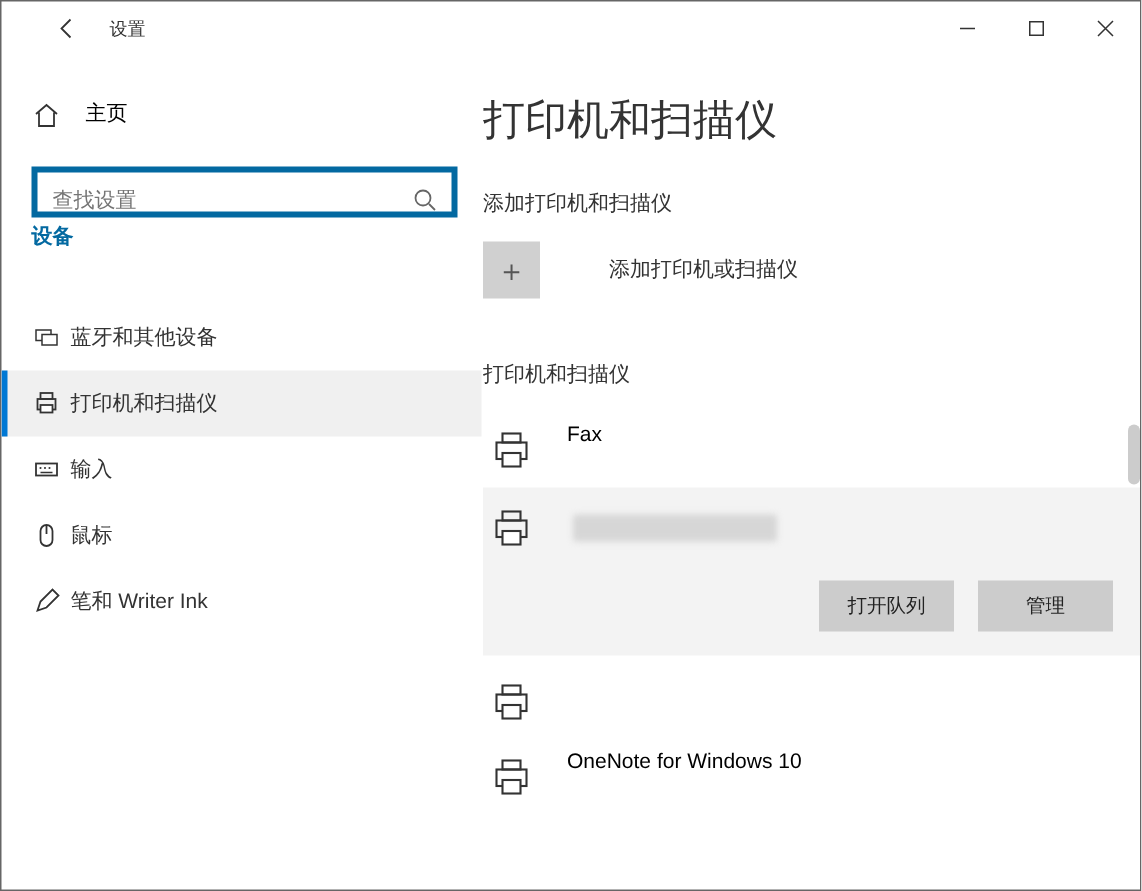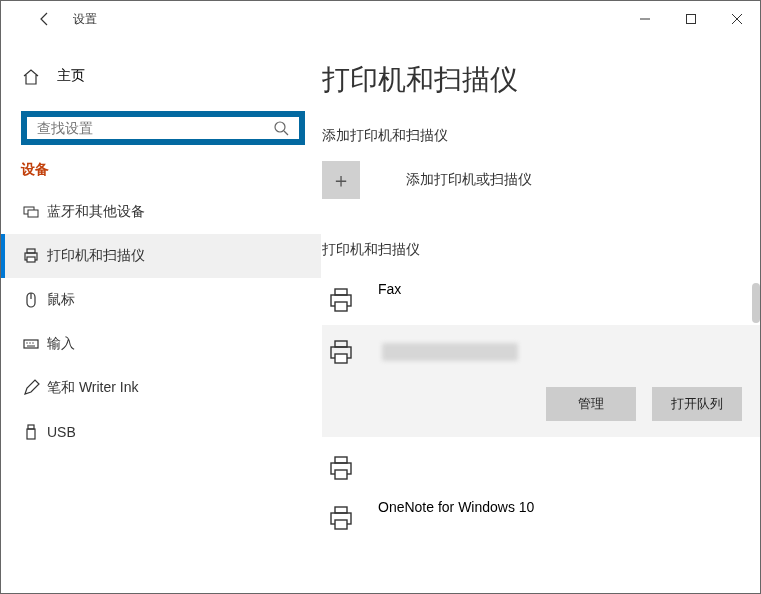--- a/index.html
+++ b/index.html
@@ -10,25 +10,25 @@
     .back-btn { width: 40px; height: 36px; display: flex; align-items: center; justify-content: center; cursor: pointer; }
     .title-text { font-size: 12px; margin-left: 8px; color: #333; }
     .window-controls { margin-left: auto; display: flex; }
     .win-ctrl { width: 46px; height: 36px; display: flex; align-items: center; justify-content: center; cursor: pointer; font-size: 14px; }
 
     .content { display: flex; height: calc(100% - 36px); }
     
     .sidebar { width: 320px; padding: 24px 0 0 20px; }
     .home-row { display: flex; align-items: flex-start; gap: 16px; padding: 6px 0; margin-bottom: 18px; cursor: pointer; font-size: 14px; }
     
-    .search-box { width: 284px; height: 34px; border: 6px solid #0369a1; display: flex; align-items: center; padding: 0 10px; margin-bottom: 16px; }
+    .search-box { width: 284px; height: 34px; border: 4px solid #0369a1; display: flex; align-items: flex-end; padding: 0 10px; margin-bottom: 4px; }
     .search-input { flex: 1; border: none; outline: none; font-size: 14px; color: #666; background: transparent; }
     .search-icon { color: #666; font-size: 14px; }
     
-    .category-label { font-size: 14px; font-weight: 600; color: #c2410c; margin-bottom: 11px; }
+    .category-label { font-size: 14px; font-weight: 600; color: #0369a1; margin-bottom: 36px; }
     
     .nav-item { display: flex; align-items: center; gap: 6px; height: 44px; padding-left: 0; cursor: pointer; font-size: 14px; color: #333; margin-left: -20px; padding-left: 20px; position: relative; }
     .nav-item.active::before { content: ''; position: absolute; left: 0; top: 0; bottom: 0; width: 4px; background: #0078d4; }
     .nav-item.active { background: #f0f0f0; }
     .nav-ico { width: 20px; height: 20px; display: flex; align-items: center; justify-content: center; }
     
     .main { flex: 1; padding: 24px 0 0 0; border-left: 1px solid transparent; overflow-y: auto; position: relative; }
     .main h1 { font-size: 28px; font-weight: 400; color: #333; margin-bottom: 28px; padding-left: 0; }
     .main h2 { font-size: 14px; font-weight: 400; color: #333; margin-bottom: 16px; }
     
@@ -121,59 +121,50 @@
               <rect x="5" y="2" width="8" height="4" stroke="#333" stroke-width="1.2" fill="none"></rect>
               <rect x="5" y="10" width="8" height="5" stroke="#333" stroke-width="1.2" fill="#fff"></rect>
             </svg>
         </span>
         <span>打印机和扫描仪</span>
       </div>
 
       <div class="nav-item">
         <span class="nav-ico">
           <svg width="18" height="18" viewBox="0 0 18 18">
-              <rect x="5" y="2" width="8" height="14" rx="4" stroke="#333" stroke-width="1.2" fill="none"></rect>
-              <line x1="9" y1="2" x2="9" y2="8" stroke="#333" stroke-width="1.2"></line>
-            </svg>
-        </span>
-        <span>鼠标</span>
-      </div>
-
-      <div class="nav-item">
-        <span class="nav-ico">
-          <svg width="18" height="18" viewBox="0 0 18 18">
               <rect x="2" y="5" width="14" height="8" stroke="#333" stroke-width="1.2" fill="none"></rect>
               <circle cx="5" cy="8" r="0.7" fill="#333"></circle>
               <circle cx="8" cy="8" r="0.7" fill="#333"></circle>
               <circle cx="11" cy="8" r="0.7" fill="#333"></circle>
               <line x1="5" y1="11" x2="13" y2="11" stroke="#333" stroke-width="1"></line>
             </svg>
         </span>
         <span>输入</span>
       </div>
 
       <div class="nav-item">
         <span class="nav-ico">
           <svg width="18" height="18" viewBox="0 0 18 18">
+              <rect x="5" y="2" width="8" height="14" rx="4" stroke="#333" stroke-width="1.2" fill="none"></rect>
+              <line x1="9" y1="2" x2="9" y2="8" stroke="#333" stroke-width="1.2"></line>
+            </svg>
+        </span>
+        <span>鼠标</span>
+      </div>
+
+      <div class="nav-item">
+        <span class="nav-ico">
+          <svg width="18" height="18" viewBox="0 0 18 18">
               <path d="M3 15 L5 9 L13 1 L17 5 L9 13 Z" stroke="#333" stroke-width="1.2" fill="none"></path>
             </svg>
         </span>
         <span>笔和 Writer Ink</span>
       </div>
 
 
-      <div class="nav-item">
-        <span class="nav-ico">
-          <svg width="18" height="18" viewBox="0 0 18 18">
-              <rect x="6" y="2" width="6" height="4" stroke="#333" stroke-width="1.2" fill="none"></rect>
-              <rect x="5" y="6" width="8" height="10" stroke="#333" stroke-width="1.2" fill="none"></rect>
-            </svg>
-        </span>
-        <span>USB</span>
-      </div>
     </div>
 
     <div class="main">
       <div class="scrollbar-hint"></div>
 
       <h1>打印机和扫描仪</h1>
 
       <h2>添加打印机和扫描仪</h2>
 
       <div class="add-row">
@@ -199,22 +190,22 @@
           <span class="device-icon">
             <svg width="28" height="28" viewBox="0 0 28 28">
                 <rect x="4" y="9" width="20" height="11" stroke="#333" stroke-width="1.4" fill="none"></rect>
                 <rect x="8" y="3" width="12" height="6" stroke="#333" stroke-width="1.4" fill="none"></rect>
                 <rect x="8" y="16" width="12" height="9" stroke="#333" stroke-width="1.4" fill="#fff"></rect>
               </svg>
           </span>
           <span class="blurred-name"></span>
         </div>
         <div class="action-row">
+          <button class="action-btn">打开队列</button>
           <button class="action-btn">管理</button>
-          <button class="action-btn">打开队列</button>
         </div>
 
       </div>
 
       <div class="device-row" style="margin-top:6px;">
         <span class="device-icon">
           <svg width="28" height="28" viewBox="0 0 28 28">
               <rect x="4" y="9" width="20" height="11" stroke="#333" stroke-width="1.4" fill="none"></rect>
               <rect x="8" y="3" width="12" height="6" stroke="#333" stroke-width="1.4" fill="none"></rect>
               <rect x="8" y="16" width="12" height="9" stroke="#333" stroke-width="1.4" fill="#fff"></rect>

